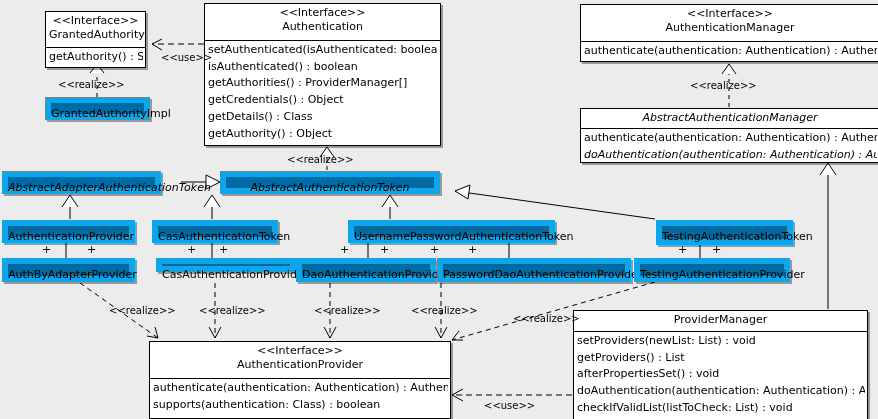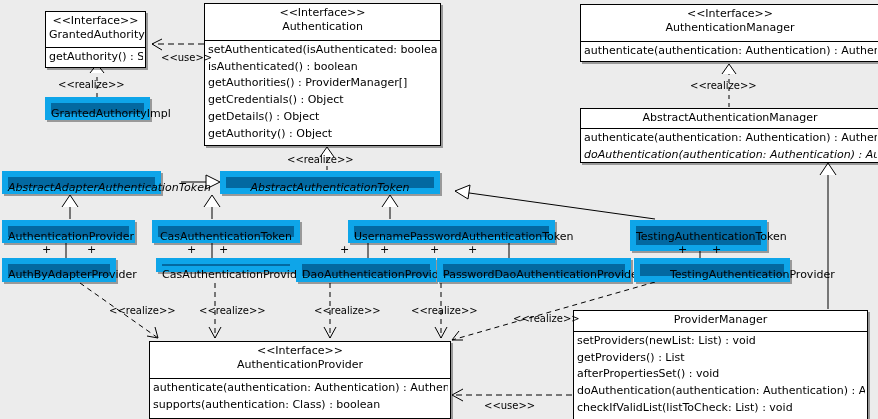--- a/index.html
+++ b/index.html
@@ -41,20 +41,21 @@
     color: #000;
     white-space: nowrap;
   }
   .cls-name {
     display: block;
     font-size: 11px;
     color: #000;
     white-space: nowrap;
   }
   .cls-name.abstract {
+    font-style: italic;
   }
   .uml-ops {
     box-sizing: border-box;
     padding: 1px 2px 2px 3px;
   }
   .op {
     display: block;
     font-size: 11px;
     line-height: 1.52;
     white-space: nowrap;
@@ -293,21 +294,21 @@
   <div class="uml-box" style="left:204px; top:3px; width:237px; height:143px;">
     <div class="uml-header with-compartment" style="height:37px;">
       <span class="stereotype">&lt;&lt;Interface&gt;&gt;</span>
       <span class="cls-name">Authentication</span>
     </div>
     <div class="uml-ops">
       <span class="op">setAuthenticated(isAuthenticated: boolean) : void</span>
       <span class="op">isAuthenticated() : boolean</span>
       <span class="op">getAuthorities() : ProviderManager[]</span>
       <span class="op">getCredentials() : Object</span>
-      <span class="op">getDetails() : Object</span>
+      <span class="op">getDetails() : Class</span>
       <span class="op">getAuthority() : Object</span>
     </div>
   </div>
 
   <div class="uml-box" style="left:580px; top:4px; width:300px; height:58px;">
     <div class="uml-header with-compartment" style="height:37px;">
       <span class="stereotype">&lt;&lt;Interface&gt;&gt;</span>
       <span class="cls-name">AuthenticationManager</span>
     </div>
     <div class="uml-ops">
@@ -324,35 +325,35 @@
       <span class="op abstract">doAuthentication(authentication: Authentication) : Authentication</span>
     </div>
   </div>
 
   <div class="uml-simple abstract" style="left:2px; top:171px; width:159px; height:23px;">AbstractAdapterAuthenticationToken</div>
 
   <div class="uml-simple abstract" style="left:220px; top:171px; width:220px; height:23px;">AbstractAuthenticationToken</div>
 
   <div class="uml-simple" style="left:2px; top:220px; width:133px; height:23px;">AuthenticationProvider</div>
 
-  <div class="uml-simple" style="left:152px; top:220px; width:148px; height:23px;">CasAuthenticationToken</div>
+  <div class="uml-simple" style="left:152px; top:220px; width:126px; height:23px;">CasAuthenticationToken</div>
 
   <div class="uml-simple" style="left:348px; top:220px; width:207px; height:23px;">UsernamePasswordAuthenticationToken</div>
 
-  <div class="uml-simple" style="left:630px; top:220px; width:137px; height:31px;">TestingAuthenticationToken</div>
-
-  <div class="uml-simple" style="left:2px; top:258px; width:114px; height:24px;">AuthByAdapterProvider</div>
+  <div class="uml-simple" style="left:656px; top:220px; width:137px; height:25px;">TestingAuthenticationToken</div>
+
+  <div class="uml-simple" style="left:2px; top:258px; width:133px; height:24px;">AuthByAdapterProvider</div>
 
   <div class="uml-simple" style="left:156px; top:258px; width:140px; height:14px;">CasAuthenticationProvider</div>
 
   <div class="uml-simple" style="left:296px; top:258px; width:140px; height:24px;">DaoAuthenticationProvider</div>
 
   <div class="uml-simple" style="left:437px; top:258px; width:194px; height:24px;">PasswordDaoAuthenticationProvider</div>
 
-  <div class="uml-simple" style="left:634px; top:258px; width:156px; height:24px;padding-left:30px;">TestingAuthenticationProvider</div>
+  <div class="uml-simple" style="left:634px; top:258px; width:156px; height:24px;">TestingAuthenticationProvider</div>
 
   <div class="uml-box" style="left:149px; top:341px; width:302px; height:78px;">
     <div class="uml-header with-compartment" style="height:37px;">
       <span class="stereotype">&lt;&lt;Interface&gt;&gt;</span>
       <span class="cls-name">AuthenticationProvider</span>
     </div>
     <div class="uml-ops">
       <span class="op">authenticate(authentication: Authentication) : Authentication</span>
       <span class="op">supports(authentication: Class) : boolean</span>
     </div>

